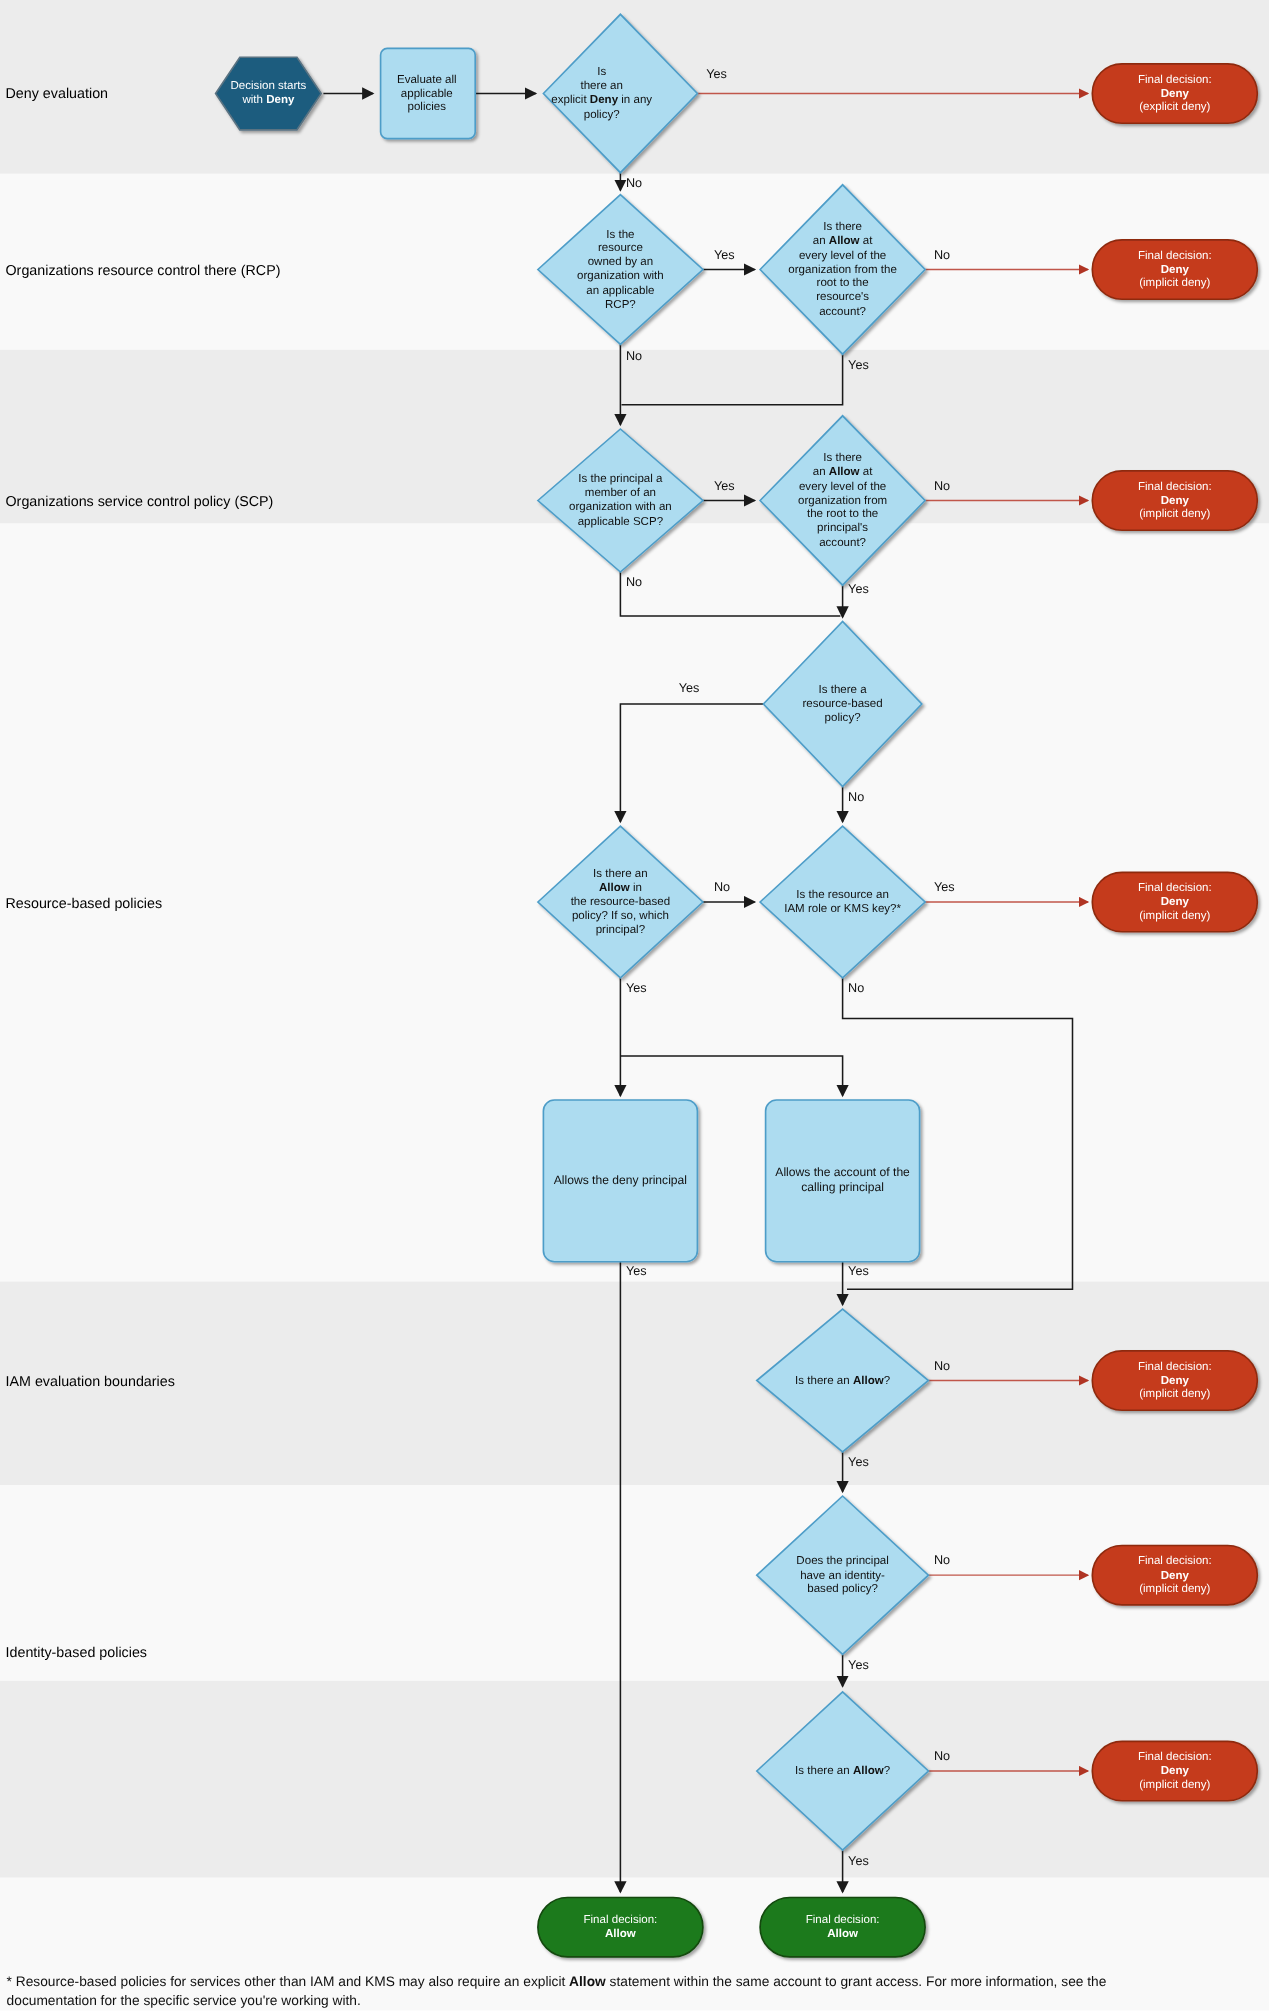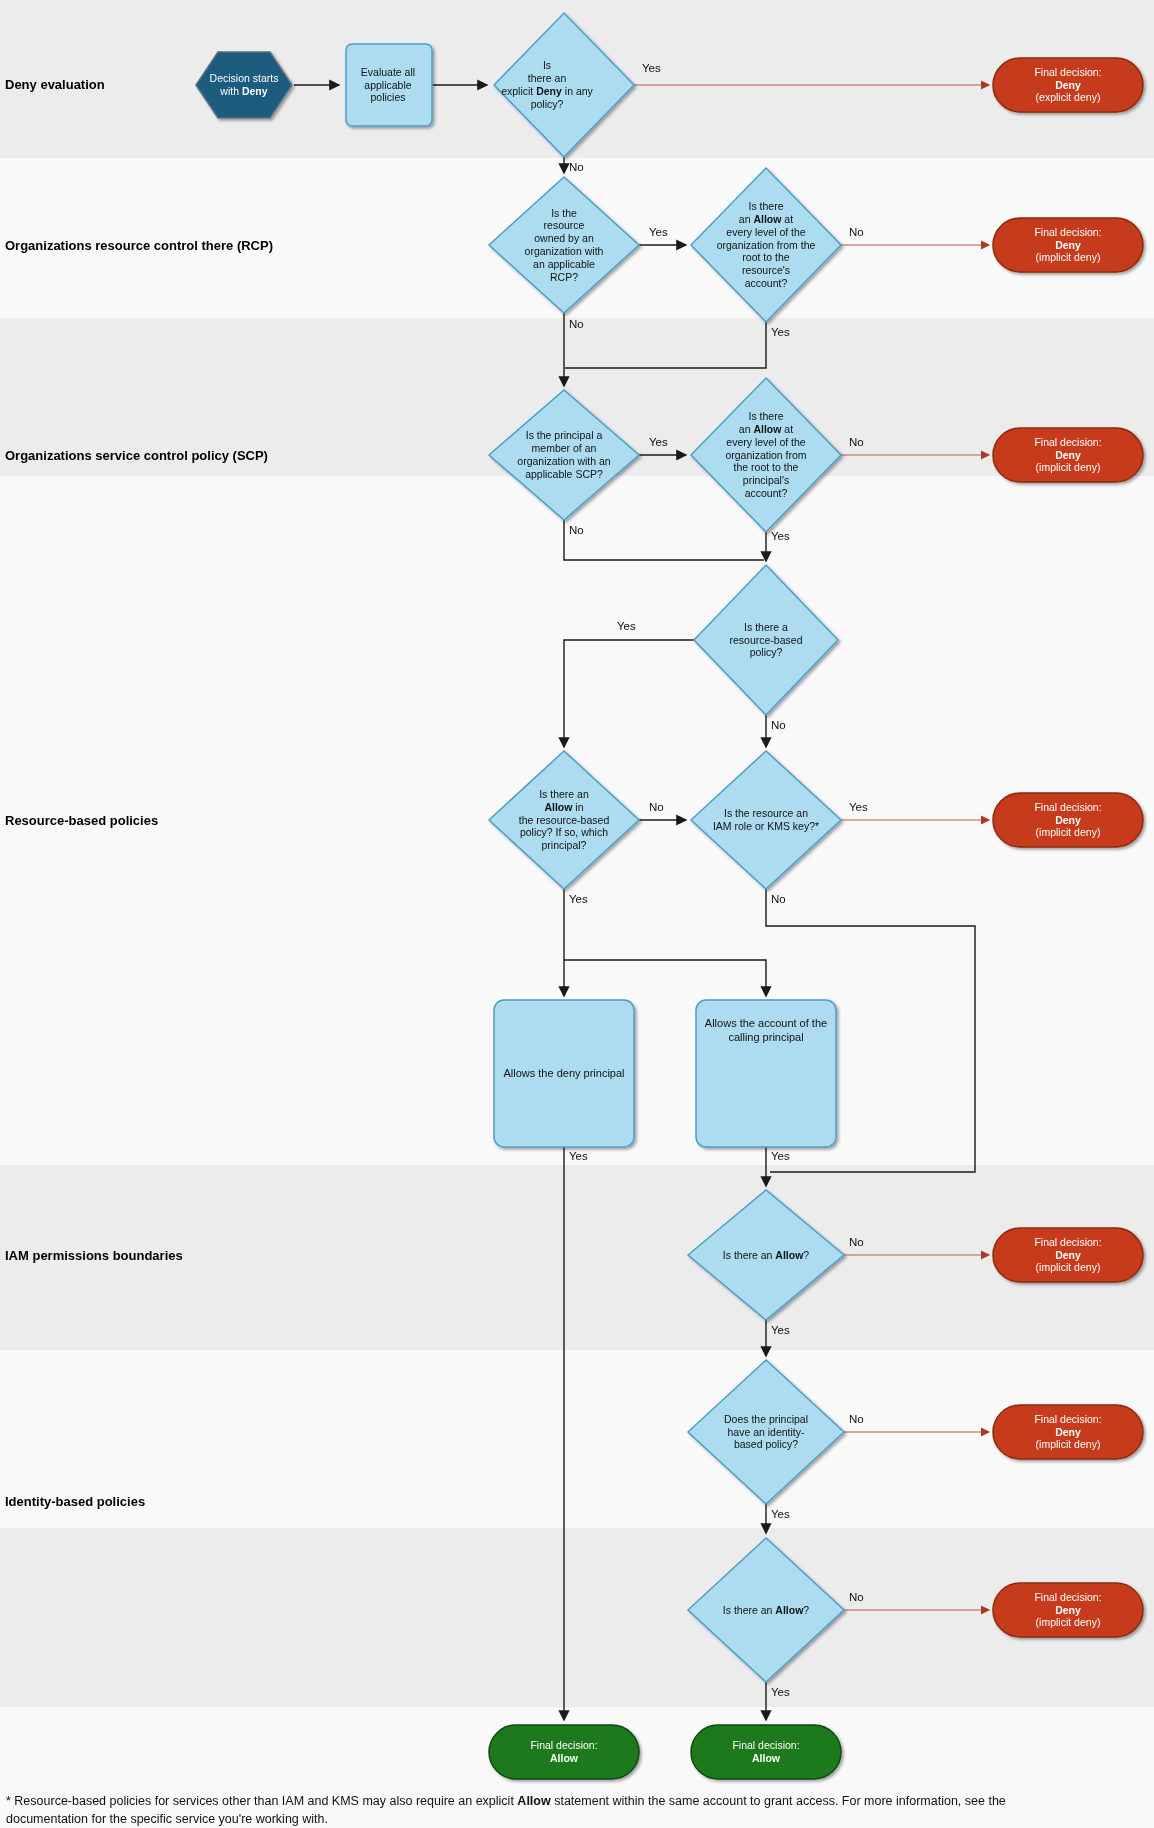--- a/index.html
+++ b/index.html
@@ -2,21 +2,21 @@
 <html><head>
 <meta charset="utf-8">
 <style>
   html,body{margin:0;padding:0;background:#ffffff;}
   .canvas{
     position:relative;width:1154px;height:1828px;overflow:hidden;
     font-family:"Liberation Sans",sans-serif;color:#1a1a1a;background:#ffffff;
   }
   .layer{position:absolute;left:0;top:0;}
   .lbl{
-    position:absolute;left:5px;font-weight:bold;font-size:13px;color:#000;
+    position:absolute;left:5px;font-weight:normal;font-size:13px;color:#000;
     white-space:nowrap;
   }
   .node-text{
     position:absolute;display:flex;align-items:center;justify-content:center;
     text-align:center;font-size:10.5px;line-height:1.22;color:#111;
   }
   .node-text.white{color:#ffffff;}
   .node-text.box{font-size:11px;}
   .edge{
     position:absolute;font-size:11.5px;color:#111;white-space:nowrap;
@@ -114,21 +114,21 @@
 
       <rect x="489" y="1725" width="150" height="54" rx="27" fill="#1f7a1f" stroke="#12490f" stroke-width="1.5"></rect>
       <rect x="691" y="1725" width="150" height="54" rx="27" fill="#1f7a1f" stroke="#12490f" stroke-width="1.5"></rect>
     </g>
   </svg>
 
   <div class="lbl" style="top:77px">Deny evaluation</div>
   <div class="lbl" style="top:238px">Organizations resource control there (RCP)</div>
   <div class="lbl" style="top:448px">Organizations service control policy (SCP)</div>
   <div class="lbl" style="top:813px">Resource-based policies</div>
-  <div class="lbl" style="top:1248px">IAM permissions boundaries</div>
+  <div class="lbl" style="top:1248px">IAM evaluation boundaries</div>
   <div class="lbl" style="top:1494px">Identity-based policies</div>
 
   <div class="node-text white" style="left:196px;top:52px;width:96px;height:66px">
       <div><span>Decision starts<br>with </span><strong>Deny</strong></div>
     </div>
   <div class="node-text" style="left:346px;top:44px;width:84px;height:82px">
       <div><span>Evaluate all<br>applicable<br>policies</span></div>
     </div>
   <div class="node-text" style="left:487px;top:25px;width:120px;height:120px">
       <div><span>Is<br>there an<br>explicit </span><strong>Deny</strong><span> in any<br>policy?</span></div>
@@ -150,21 +150,21 @@
     </div>
   <div class="node-text" style="left:489px;top:756px;width:150px;height:128px">
       <div><span>Is there an<br></span><strong>Allow</strong><span> in<br>the resource-based<br>policy? If so, which<br>principal?</span></div>
     </div>
   <div class="node-text" style="left:676px;top:776px;width:180px;height:88px">
       <div><span>Is the resource an<br>IAM role or KMS key?*</span></div>
     </div>
   <div class="node-text box" style="left:496px;top:1002px;width:136px;height:143px">
       <div><span>Allows the deny principal</span></div>
     </div>
-  <div class="node-text box" style="left:698px;top:959px;width:136px;height:143px">
+  <div class="node-text box" style="left:698px;top:1002px;width:136px;height:143px">
       <div><span>Allows the account of the<br>calling principal</span></div>
     </div>
   <div class="node-text" style="left:686px;top:1210px;width:160px;height:90px">
       <div><span>Is there an </span><strong>Allow</strong><span>?</span></div>
     </div>
   <div class="node-text" style="left:686px;top:1382px;width:160px;height:100px">
       <div><span>Does the principal<br>have an identity-<br>based policy?</span></div>
     </div>
   <div class="node-text" style="left:686px;top:1565px;width:160px;height:90px">
       <div><span>Is there an </span><strong>Allow</strong><span>?</span></div>

